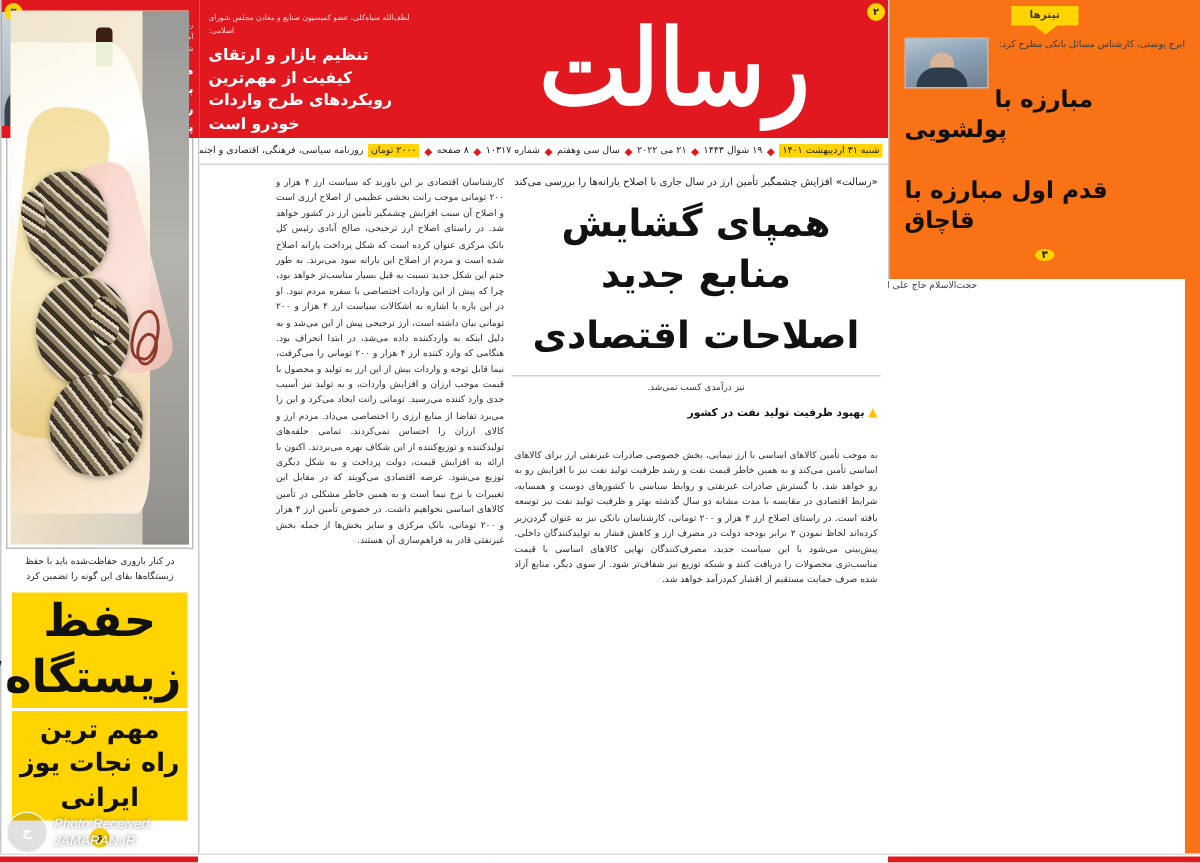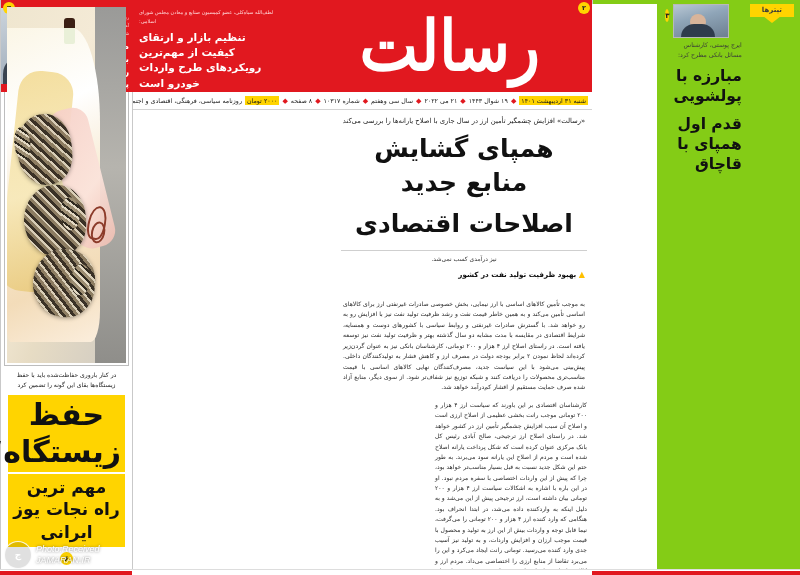--- a/index.html
+++ b/index.html
@@ -20,26 +20,26 @@
     background: #fdfdfd;
     display: flex;
     flex-direction: row;
     direction: rtl;
   }
 
   
   .sidebar {
     width: 208px;
     height: 575px;
-    background: #84cc16;
+    background: #f97316;
     border-left: 1px solid #c9c9c9;
     padding: 4px 6px 0 6px;
     position: relative;
     display: flex;
-    flex-direction: row;
+    flex-direction: column;
   }
   .sidebar-tag-wrap {
     height: 22px;
     position: relative;
     display: flex;
     justify-content: center;
     align-items: flex-start;
   }
   .sidebar-tag {
     background: #ffd400;
@@ -76,22 +76,22 @@
     text-align: right;
     letter-spacing: -.1px;
   }
   .sb-kicker.center { text-align: center; }
 
   .sb-head {
     font-size: 15.5px;
     font-weight: bold;
     line-height: 1.3;
     color: #111;
-    text-align: right;
-    margin-top: 7px;
+    text-align: left;
+    margin-top: 21px;
     letter-spacing: -.4px;
   }
 
   .sb-thumb {
     width: 56px;
     height: 34px;
     float: left;
     margin: 0 4px 2px 0;
     border: 1px solid #b9b9b9;
     background:
@@ -195,21 +195,21 @@
     color: #1a1a1a;
     white-space: nowrap;
     overflow: hidden;
   }
   .dateline .hl { background:#ffd400; padding: 1px 2px; }
   .dateline .dot { color:#e1181f; font-size:7px; }
 
   .center-body {
     flex: 1;
     display: flex;
-    flex-direction: column;
+    flex-direction: row;
     padding: 5px 5px 0 5px;
     gap: 5px;
     overflow: hidden;
   }
 
   .lead-col {
     width: 246px;
     display: flex;
     flex-direction: column;
   }
@@ -481,21 +481,21 @@
 
     <div class="sidebar-tag-wrap">
       <div class="sidebar-tag">تیترها</div>
     </div>
     <div class="sb-rule"></div>
 
     <div class="sb-block clearfix">
       <div class="sb-thumb"></div>
       <div class="sb-kicker">ایرج پوستی، کارشناس مسائل بانکی مطرح کرد:</div>
       <div class="sb-head">مبارزه با پولشویی</div>
-      <div class="sb-head">قدم اول همپای با قاچاق</div>
+      <div class="sb-head">قدم اول مبارزه با قاچاق</div>
     </div>
     <div class="page-badge">۳</div>
     <div class="sb-rule"></div>
 
     <div class="sb-block">
       <div class="sb-kicker center">حجت‌الاسلام حاج علی اکبری در خطبه‌های نماز جمعه تهران مطرح کرد:</div>
 
     </div>
 
     <div class="sb-rule"></div>

